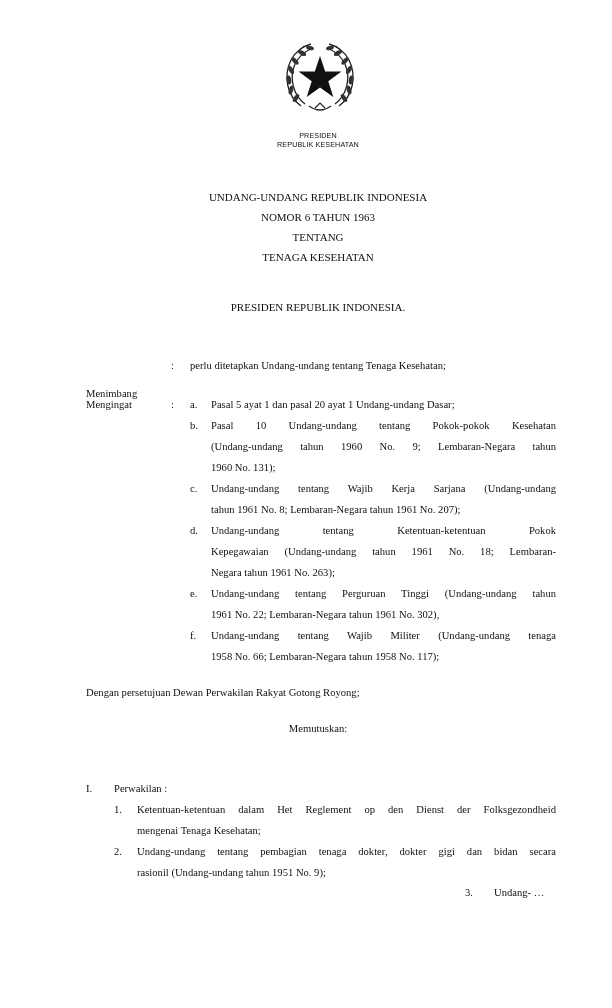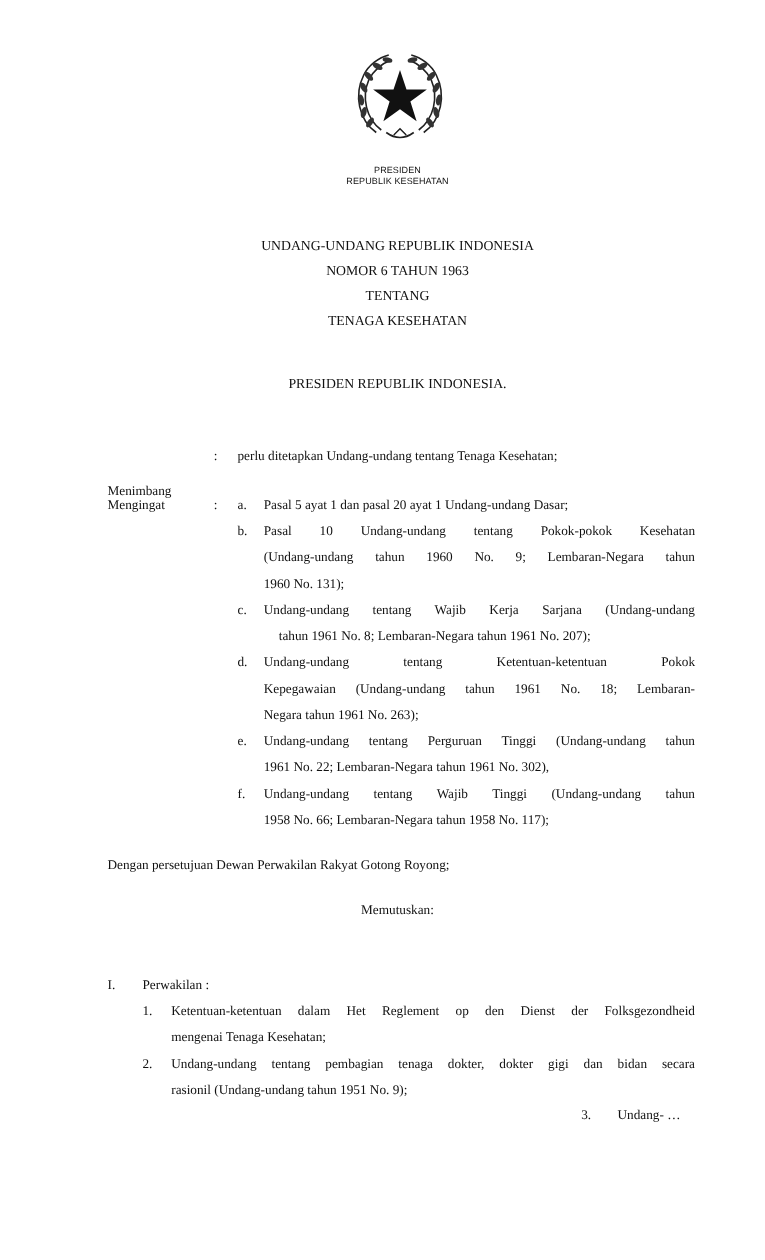--- a/index.html
+++ b/index.html
@@ -67,33 +67,33 @@
 <div class="abs marker" style="top:399px;">a.</div>
 <div class="left" style="top:399px;">Pasal 5 ayat 1 dan pasal 20 ayat 1 Undang-undang Dasar;</div>
 
 <div class="abs marker" style="top:420px;">b.</div>
 <div class="just" style="top:420px;">Pasal 10 Undang-undang tentang Pokok-pokok Kesehatan</div>
 <div class="just" style="top:441px;">(Undang-undang tahun 1960 No. 9; Lembaran-Negara tahun</div>
 <div class="left" style="top:462px;">1960 No. 131);</div>
 
 <div class="abs marker" style="top:483px;">c.</div>
 <div class="just" style="top:483px;">Undang-undang tentang Wajib Kerja Sarjana (Undang-undang</div>
-<div class="left" style="top:504px;margin-left:12px;">tahun 1961 No. 8; Lembaran-Negara tahun 1961 No. 207);</div>
+<div class="left" style="top:504px;">tahun 1961 No. 8; Lembaran-Negara tahun 1961 No. 207);</div>
 
 <div class="abs marker" style="top:525px;">d.</div>
 <div class="just" style="top:525px;">Undang-undang tentang Ketentuan-ketentuan Pokok</div>
 <div class="just" style="top:546px;">Kepegawaian (Undang-undang tahun 1961 No. 18; Lembaran-</div>
 <div class="left" style="top:567px;">Negara tahun 1961 No. 263);</div>
 
 <div class="abs marker" style="top:588px;">e.</div>
 <div class="just" style="top:588px;">Undang-undang tentang Perguruan Tinggi (Undang-undang tahun</div>
 <div class="left" style="top:609px;">1961 No. 22; Lembaran-Negara tahun 1961 No. 302),</div>
 
 <div class="abs marker" style="top:630px;">f.</div>
-<div class="just" style="top:630px;">Undang-undang tentang Wajib Tinggi (Undang-undang tahun</div>
+<div class="just" style="top:630px;">Undang-undang tentang Wajib Militer (Undang-undang tenaga</div>
 <div class="left" style="top:651px;">1958 No. 66; Lembaran-Negara tahun 1958 No. 117);</div>
 
 <div class="abs" style="left:86px; top:687px;">Dengan persetujuan Dewan Perwakilan Rakyat Gotong Royong;</div>
 
 <div class="abs center" style="top:723px;">Memutuskan:</div>
 
 <div class="abs" style="left:86px; top:783px;">I.</div>
 <div class="abs" style="left:114px; top:783px;">Perwakilan :</div>
 
 <div class="abs" style="left:114px; top:804px;">1.</div>

